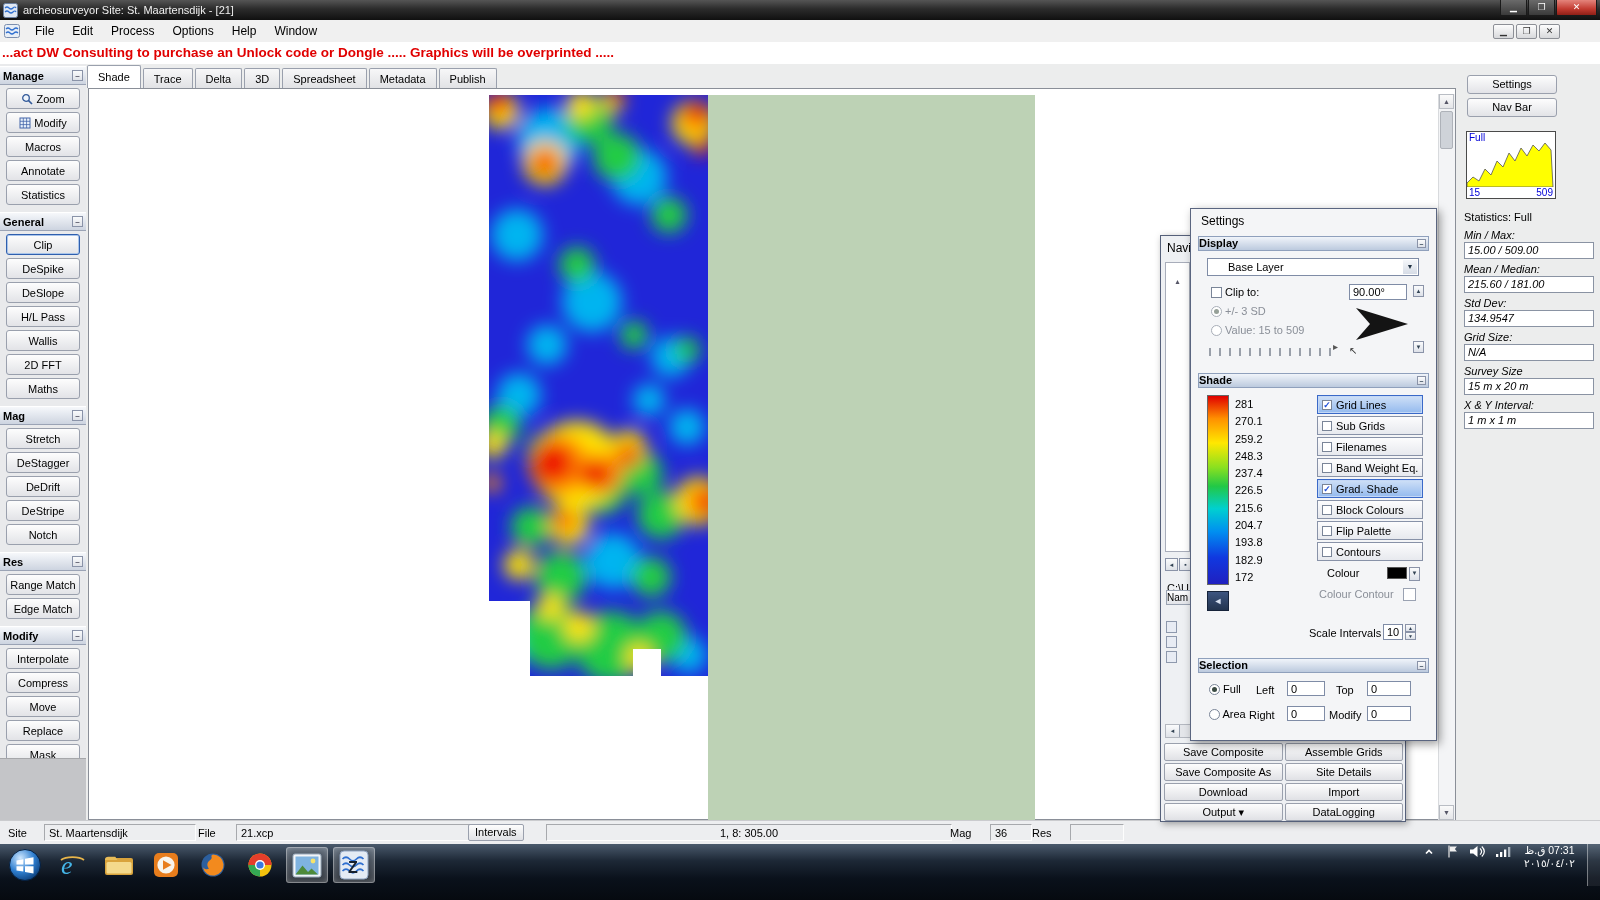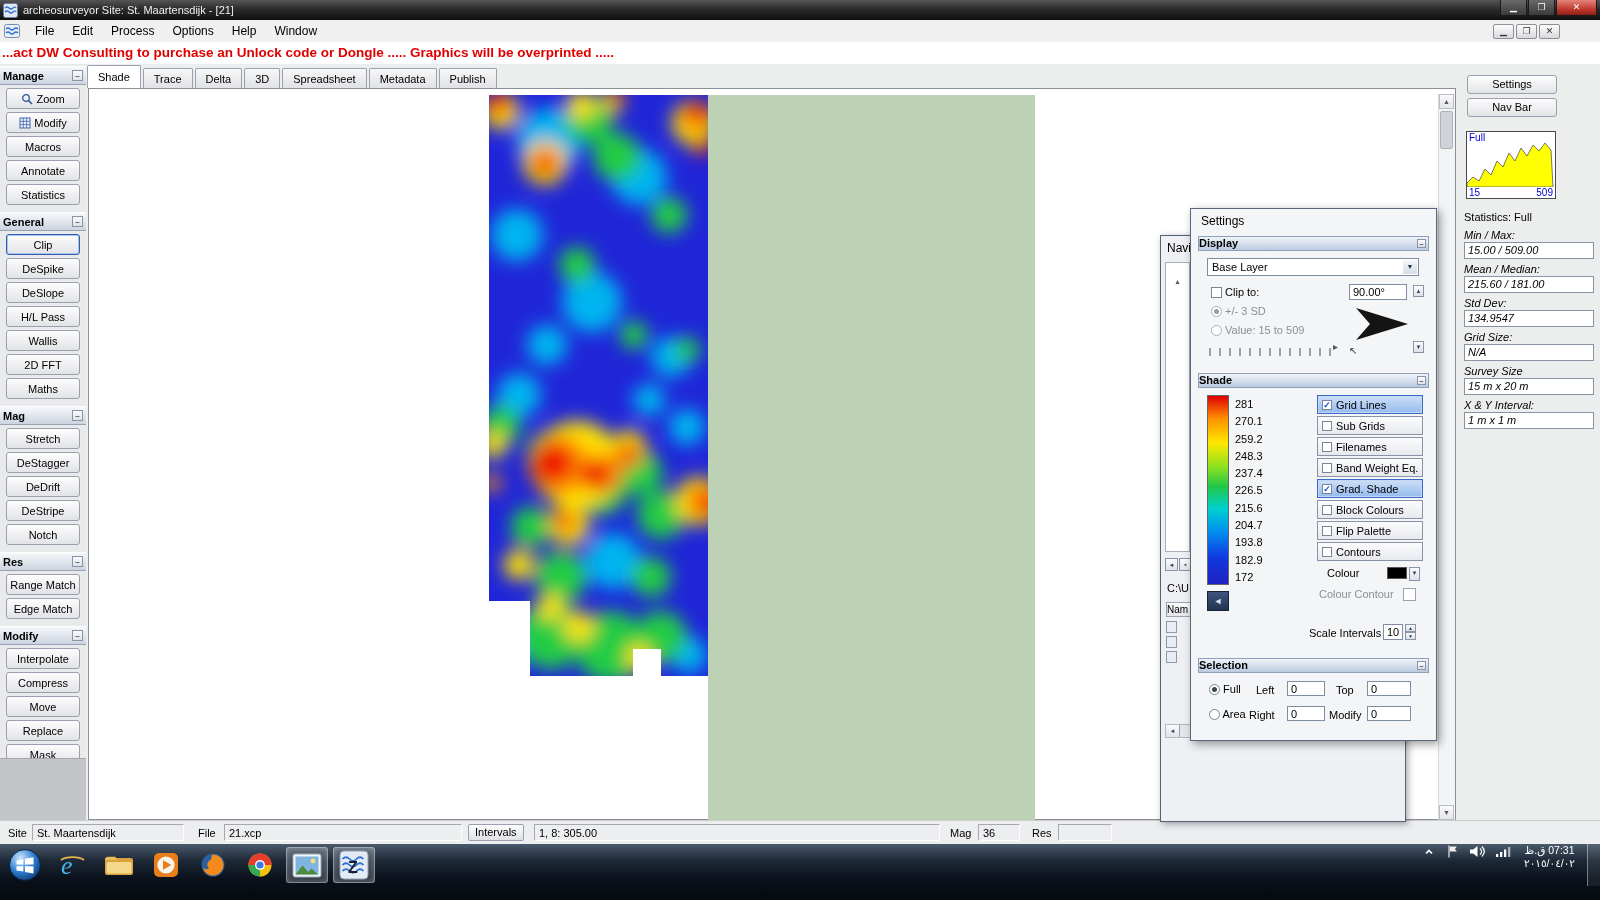--- a/index.html
+++ b/index.html
@@ -72,41 +72,41 @@
   .st-box{border:1px solid #8a93a3;background:#fff;height:15px;line-height:15px;padding-left:3px;font-size:11px;margin-top:1px;}
   
   .navwin{position:absolute;left:1160px;top:235px;width:246px;height:587px;background:#eef0f3;
           border:1px solid #55607a;box-shadow:2px 2px 7px rgba(0,0,0,.35);z-index:5;box-sizing:border-box;}
   .nw-title{position:absolute;left:6px;top:5px;font-size:12px;}
   .nw-tree{position:absolute;left:4px;top:26px;width:25px;height:290px;background:#fff;border:1px solid #a8adba;
            font-size:8px;color:#556;text-align:center;padding-top:14px;box-sizing:border-box;}
   .nw-mini{position:absolute;width:13px;height:13px;background:linear-gradient(#fafbfc,#dfe2e8);border:1px solid #8a93a8;
            font-size:7px;line-height:11px;text-align:center;color:#345;box-sizing:border-box;}
   .nw-path{position:absolute;left:6px;top:346px;font-size:11px;}
-  .nw-colhdr{position:absolute;left:5px;top:366px;width:26px;height:15px;background:linear-gradient(#fdfdfe,#e2e4e9);
+  .nw-colhdr{position:absolute;left:5px;top:354px;width:26px;height:15px;background:linear-gradient(#fdfdfe,#e2e4e9);
              border:1px solid #9aa3b2;font-size:10px;line-height:13px;padding-left:0;box-sizing:border-box;}
   .nw-list{position:absolute;left:5px;top:383px;width:26px;}
   .nw-li{display:flex;align-items:center;gap:2px;height:15px;}
   .nw-fileicon{width:9px;height:10px;background:#e8ecf4;border:1px solid #8e99ad;}
   .nw-hscroll{position:absolute;left:4px;top:488px;width:28px;height:14px;background:#e4e6ea;border:1px solid #b4b8c0;box-sizing:border-box;}
   .nw-hbtn{width:13px;height:12px;background:linear-gradient(#fafbfc,#dfe2e8);border-right:1px solid #9aa3b2;
            font-size:7px;line-height:11px;text-align:center;color:#345;}
   .nw-grid{position:absolute;left:3px;top:507px;width:239px;display:grid;grid-template-columns:1fr 1fr;gap:2px;}
   .nw-btn{height:18px;background:linear-gradient(#fdfdfd,#e0e1e5);border:1px solid #9aa0ad;border-radius:2px;
           font-size:11px;line-height:16px;text-align:center;box-sizing:border-box;white-space:nowrap;overflow:hidden;}
   
   .dlg{position:absolute;left:1190px;top:208px;width:247px;height:533px;background:#f4f5f7;
        border:1px solid #5a6580;box-shadow:3px 3px 9px rgba(0,0,0,.4);z-index:10;box-sizing:border-box;}
   .dlg-title{position:absolute;left:10px;top:5px;font-size:12px;}
   .sec-hdr{position:absolute;left:7px;width:231px;height:15px;background:linear-gradient(#f0f4fa,#bccade);
            border:1px solid #8fa0bc;font-weight:bold;font-size:11px;line-height:13px;box-sizing:border-box;}
   .sec-min{position:absolute;right:2px;top:2px;width:9px;height:9px;background:linear-gradient(#fbfcfd,#dde1e9);
            border:1px solid #8a93a8;font-size:7px;line-height:7px;text-align:center;color:#345;box-sizing:border-box;}
   .dd{position:absolute;height:18px;background:#fff;border:1px solid #7f8ca6;font-size:11px;line-height:16px;
-      padding-left:4px;box-sizing:border-box;}
+      padding-left:20px;box-sizing:border-box;}
   .dd-arrow{position:absolute;right:1px;top:1px;width:14px;height:14px;background:linear-gradient(#f5f7fa,#d6dce6);
             font-size:7px;line-height:13px;text-align:center;color:#234;}
   .cb{display:inline-block;width:11px;height:11px;border:1px solid #7a8598;background:#fff;vertical-align:-2px;
       font-size:10px;line-height:10px;text-align:center;color:#1d4ed8;font-weight:bold;box-sizing:border-box;}
   .rb{display:inline-block;width:11px;height:11px;border:1px solid #7a8598;border-radius:50%;background:#fff;
       vertical-align:-2px;position:relative;box-sizing:border-box;}
   .rb.sel::after{content:"";position:absolute;left:2px;top:2px;width:5px;height:5px;border-radius:50%;background:#3a4a42;}
   .rb.dis{border-color:#a8aeb8;}
   .rb.dis.sel::after{background:#96a098;}
   .dlg-label{position:absolute;font-size:11px;}
@@ -128,21 +128,21 @@
             border:1px solid #16233a;color:#d6e0f0;font-size:9px;line-height:18px;text-align:center;box-sizing:border-box;}
   .opts{position:absolute;left:126px;top:186px;width:106px;}
   .opt{height:19px;margin-bottom:2px;background:linear-gradient(#fcfcfd,#e7e9ee);border:1px solid #8892a8;
        display:flex;align-items:center;gap:4px;padding-left:4px;font-size:11px;box-sizing:border-box;}
   .opt.checked{background:linear-gradient(#cfe0f7,#94baee);border-color:#3a69c8;box-shadow:inset 0 0 0 1px #c4d8f6;}
   .opt .cb{width:10px;height:10px;font-size:9px;line-height:9px;}
   .swatch{position:absolute;width:20px;height:12px;border:1px solid #555;box-sizing:border-box;}
   .statusbar{position:absolute;left:0;top:820px;width:1600px;height:24px;background:#edeef0;border-top:1px solid #cacbce;}
   .sb-label{position:absolute;top:6px;font-size:11px;}
   .sb-box{position:absolute;top:3px;height:17px;line-height:16px;font-size:11px;padding:0 4px;box-sizing:border-box;
-          border:1px solid;border-color:#a7a9ad #fdfdfd #fdfdfd #a7a9ad;}
+          border:1px solid;border-color:#a7a9ad #fdfdfd #fdfdfd #a7a9ad;margin-left:12px;}
   .sb-btn{position:absolute;top:3px;height:17px;line-height:15px;font-size:11px;padding:0 6px;box-sizing:border-box;
           background:linear-gradient(#fdfdfd,#e0e1e5);border:1px solid #9aa0ad;border-radius:2px;}
   
   .taskbar{position:absolute;left:0;top:844px;width:1600px;height:56px;
            background:linear-gradient(#4a5a6c,#1d2836 30%,#0a111b 62%,#060a10);}
   .tb-items{position:absolute;left:4px;top:3px;display:flex;gap:5px;align-items:center;}
   .tb-item{width:42px;height:36px;display:flex;align-items:center;justify-content:center;border-radius:3px;box-sizing:border-box;}
   .tb-item.active{background:rgba(255,255,255,.18);border:1px solid rgba(255,255,255,.4);
                   box-shadow:inset 0 0 6px rgba(255,255,255,.25);}
   .tray{position:absolute;right:0;top:0;height:42px;display:flex;align-items:flex-start;}
@@ -452,20 +452,30 @@
       <div class="nw-li">
           <span class="nw-fileicon"></span>
         </div>
       <div class="nw-li">
           <span class="nw-fileicon"></span>
         </div>
     </div>
     <div class="nw-hscroll">
       <div class="nw-hbtn">◂</div>
     </div>
+    <div class="nw-grid" id="navgrid">
+        <div class="nw-btn">Save Composite</div>
+        <div class="nw-btn">Assemble Grids</div>
+        <div class="nw-btn">Save Composite As</div>
+        <div class="nw-btn">Site Details</div>
+        <div class="nw-btn">Download</div>
+        <div class="nw-btn">Import</div>
+        <div class="nw-btn">Output ▾</div>
+        <div class="nw-btn">DataLogging</div>
+      </div>
   </div>
 
   <div class="dlg">
     <div class="dlg-title">Settings</div>
 
     <div class="sec-hdr" style="top:27px">
       <span>Display</span>
       <span class="sec-min">–</span>
     </div>
     <div class="dd" style="left:16px;top:49px;width:212px">
@@ -580,21 +590,21 @@
     <div class="dlg-label" style="left:138px;top:500px">Modify</div>
     <div class="spinbox" style="left:176px;top:497px;width:44px;height:15px">0</div>
   </div>
 
   <div class="statusbar">
     <span class="sb-label" style="left:8px">Site</span>
     <span class="sb-box" style="left:32px;width:152px">St. Maartensdijk</span>
     <span class="sb-label" style="left:198px">File</span>
     <span class="sb-box" style="left:224px;width:238px">21.xcp</span>
     <span class="sb-btn" style="left:468px">Intervals</span>
-    <span class="sb-box" style="left:534px;width:406px;">1, 8: 305.00</span>
+    <span class="sb-box" style="left:534px;width:406px;text-align:center">1, 8: 305.00</span>
     <span class="sb-label" style="left:950px">Mag</span>
     <span class="sb-box" style="left:978px;width:42px">36</span>
     <span class="sb-label" style="left:1032px">Res</span>
     <span class="sb-box" style="left:1058px;width:54px"></span>
   </div>
 
   <div class="taskbar">
     <div class="tb-items" id="tbitems">
         <div class="tb-item">
           <svg width="34" height="34" viewBox="0 0 34 34">

